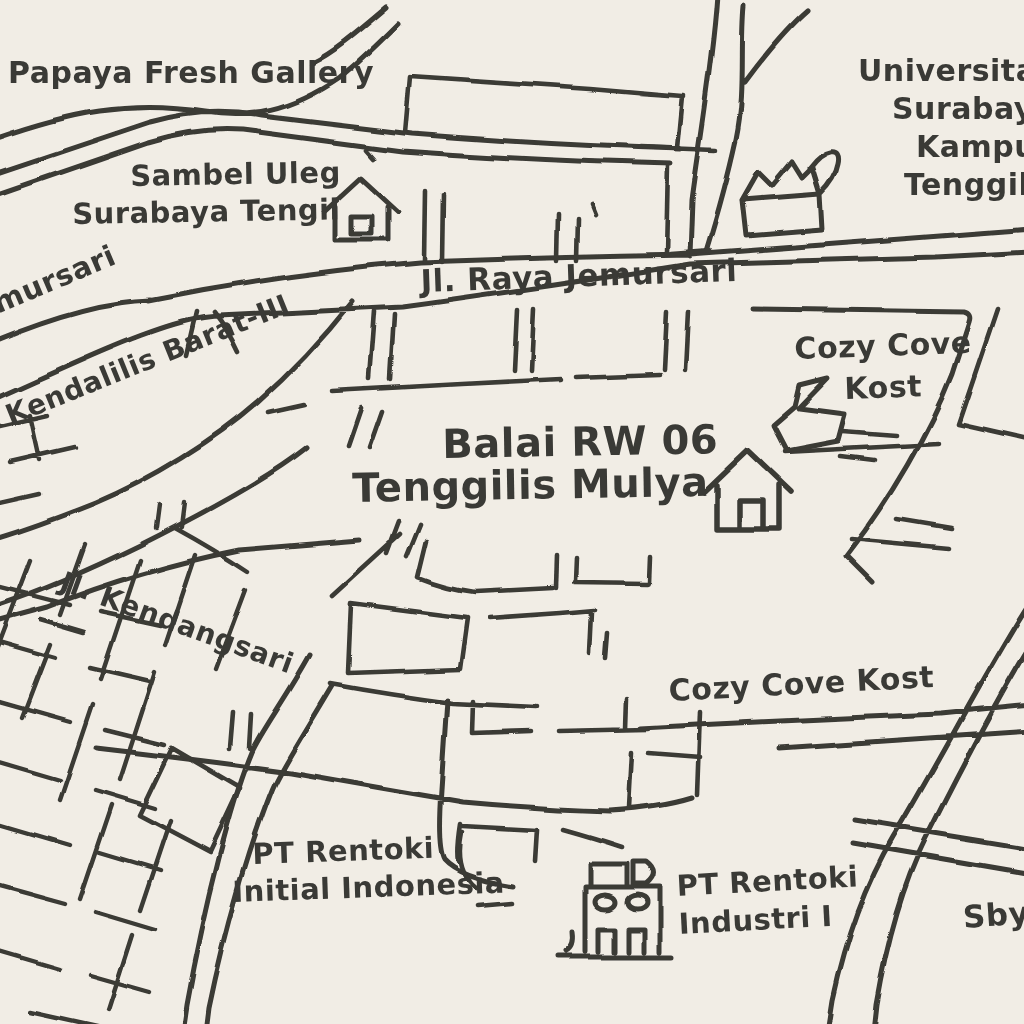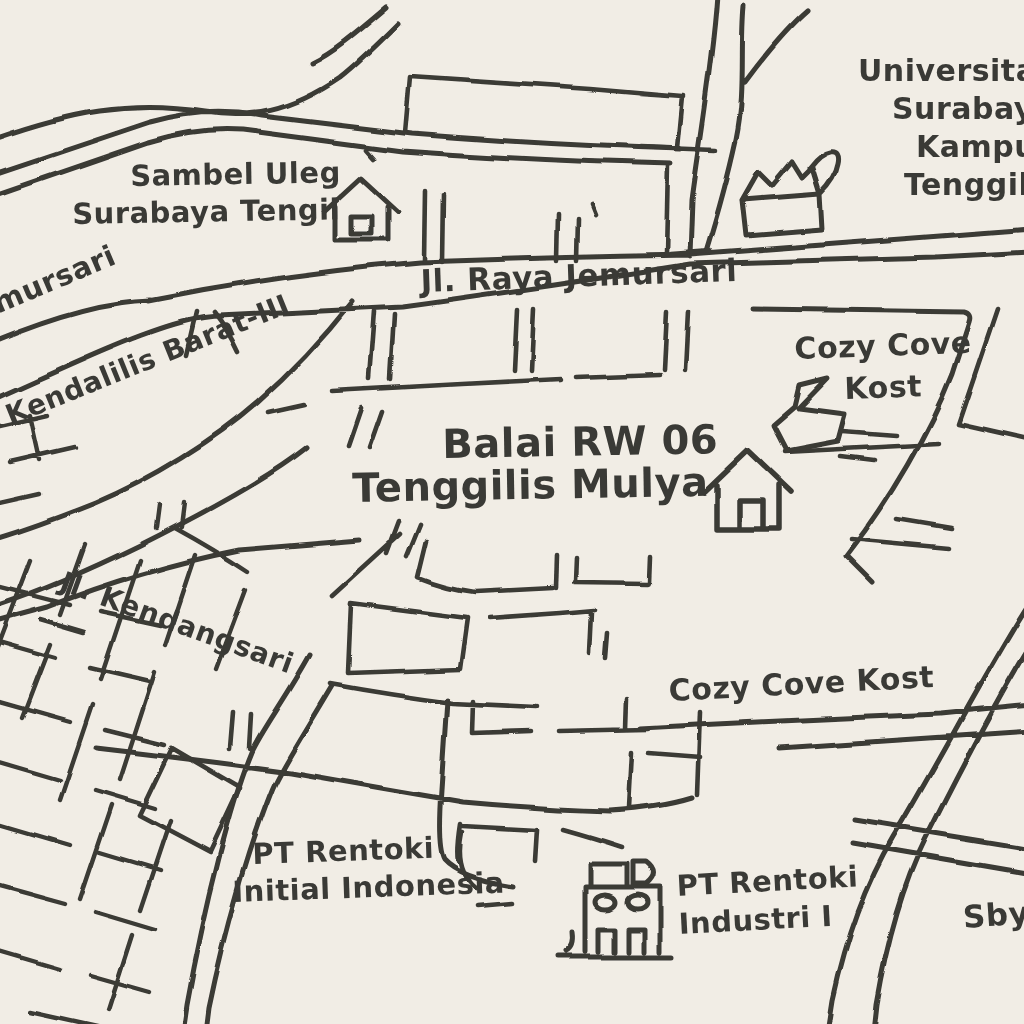--- a/index.html
+++ b/index.html
@@ -130,20 +130,21 @@
                  M 633 885 L 633 862 L 646 862 Q 661 873 646 885 Z
                  M 598 952 L 598 930 L 614 930 L 614 952
                  M 628 952 L 628 930 L 644 930 L 644 952
                  M 572 934 Q 574 948 566 952"></path>
         <ellipse cx="605" cy="903" rx="10" ry="7"></ellipse>
         <ellipse cx="637" cy="903" rx="10" ry="7"></ellipse>
       </g>
     </g>
   </svg>
 
+  <div class="lbl" style="left:8px;top:58px;font-size:30px;">Papaya Fresh Gallery</div>
 
   <div class="lbl" style="left:130px;top:162px;font-size:29px;transform:rotate(-1deg);">Sambel Uleg</div>
   <div class="lbl" style="left:72px;top:200px;font-size:29px;transform:rotate(-1deg);">Surabaya Tengil</div>
 
   <div class="lbl" style="left:858px;top:56px;font-size:30px;">Universitas</div>
   <div class="lbl" style="left:892px;top:94px;font-size:30px;">Surabaya</div>
   <div class="lbl" style="left:916px;top:132px;font-size:30px;">Kampus</div>
   <div class="lbl" style="left:904px;top:170px;font-size:30px;">Tenggilis</div>
 
   <div class="lbl" style="left:420px;top:266px;font-size:31px;transform:rotate(-2deg);">Jl. Raya Jemursari</div>

